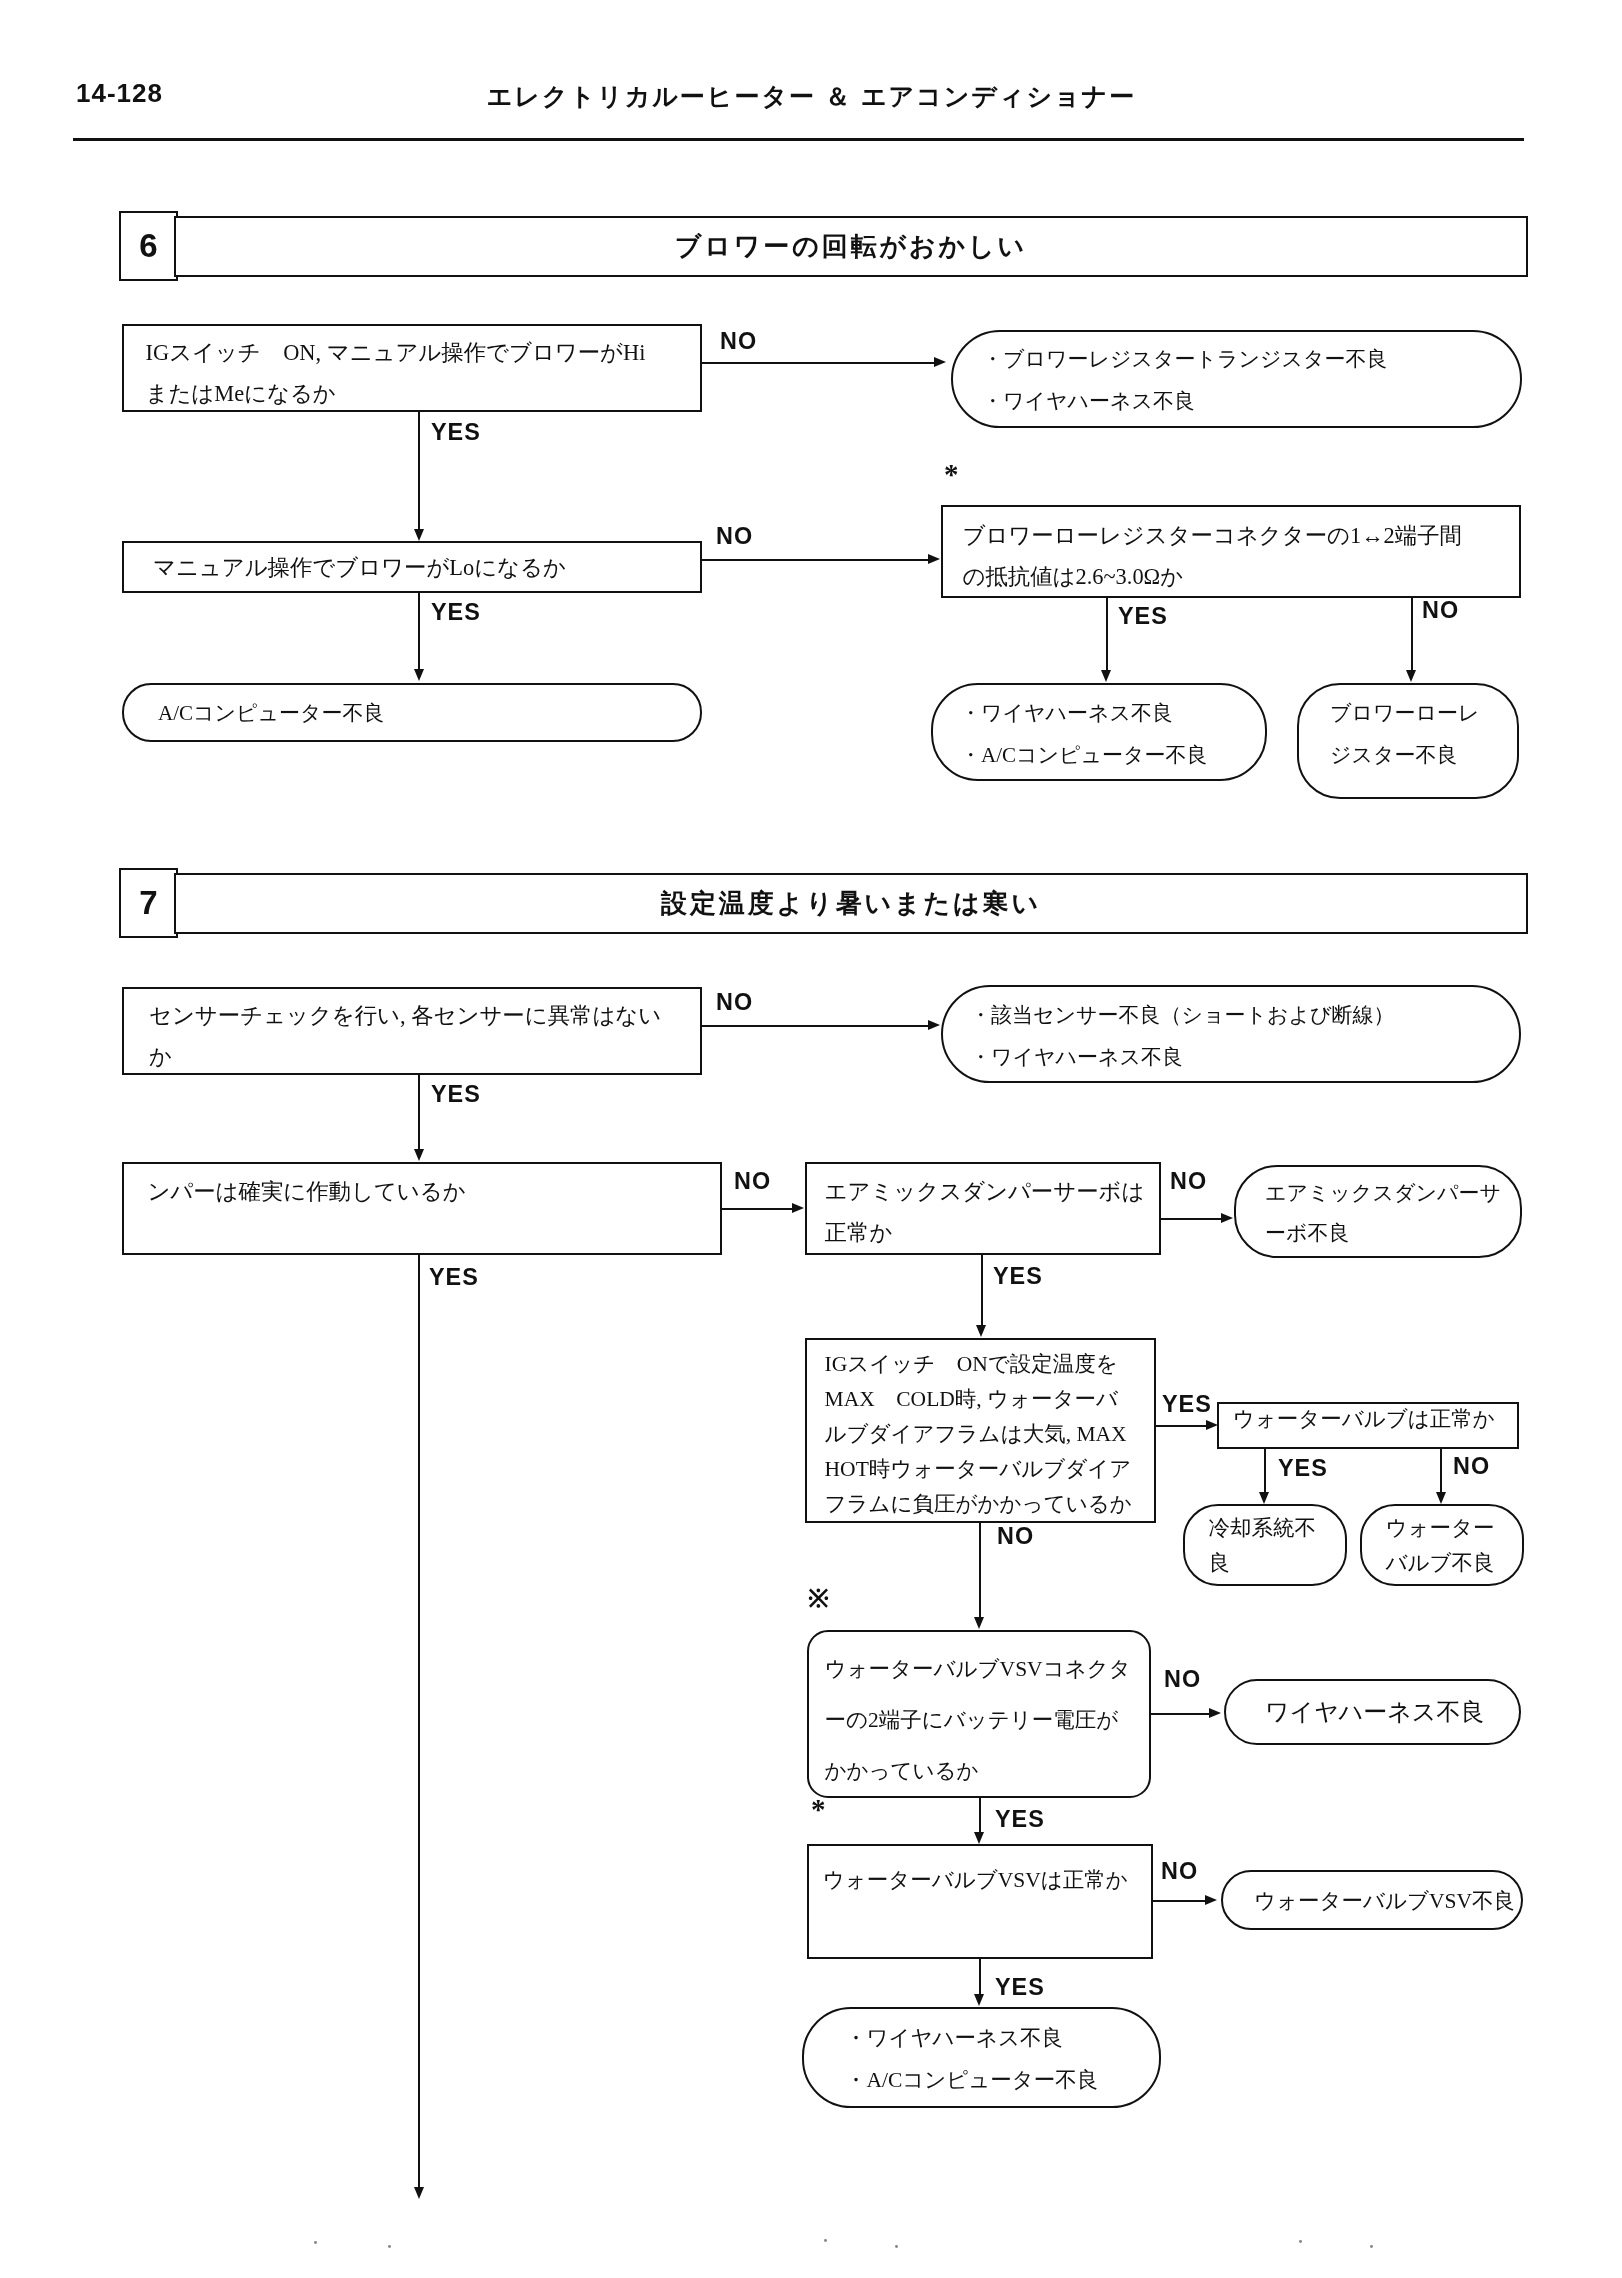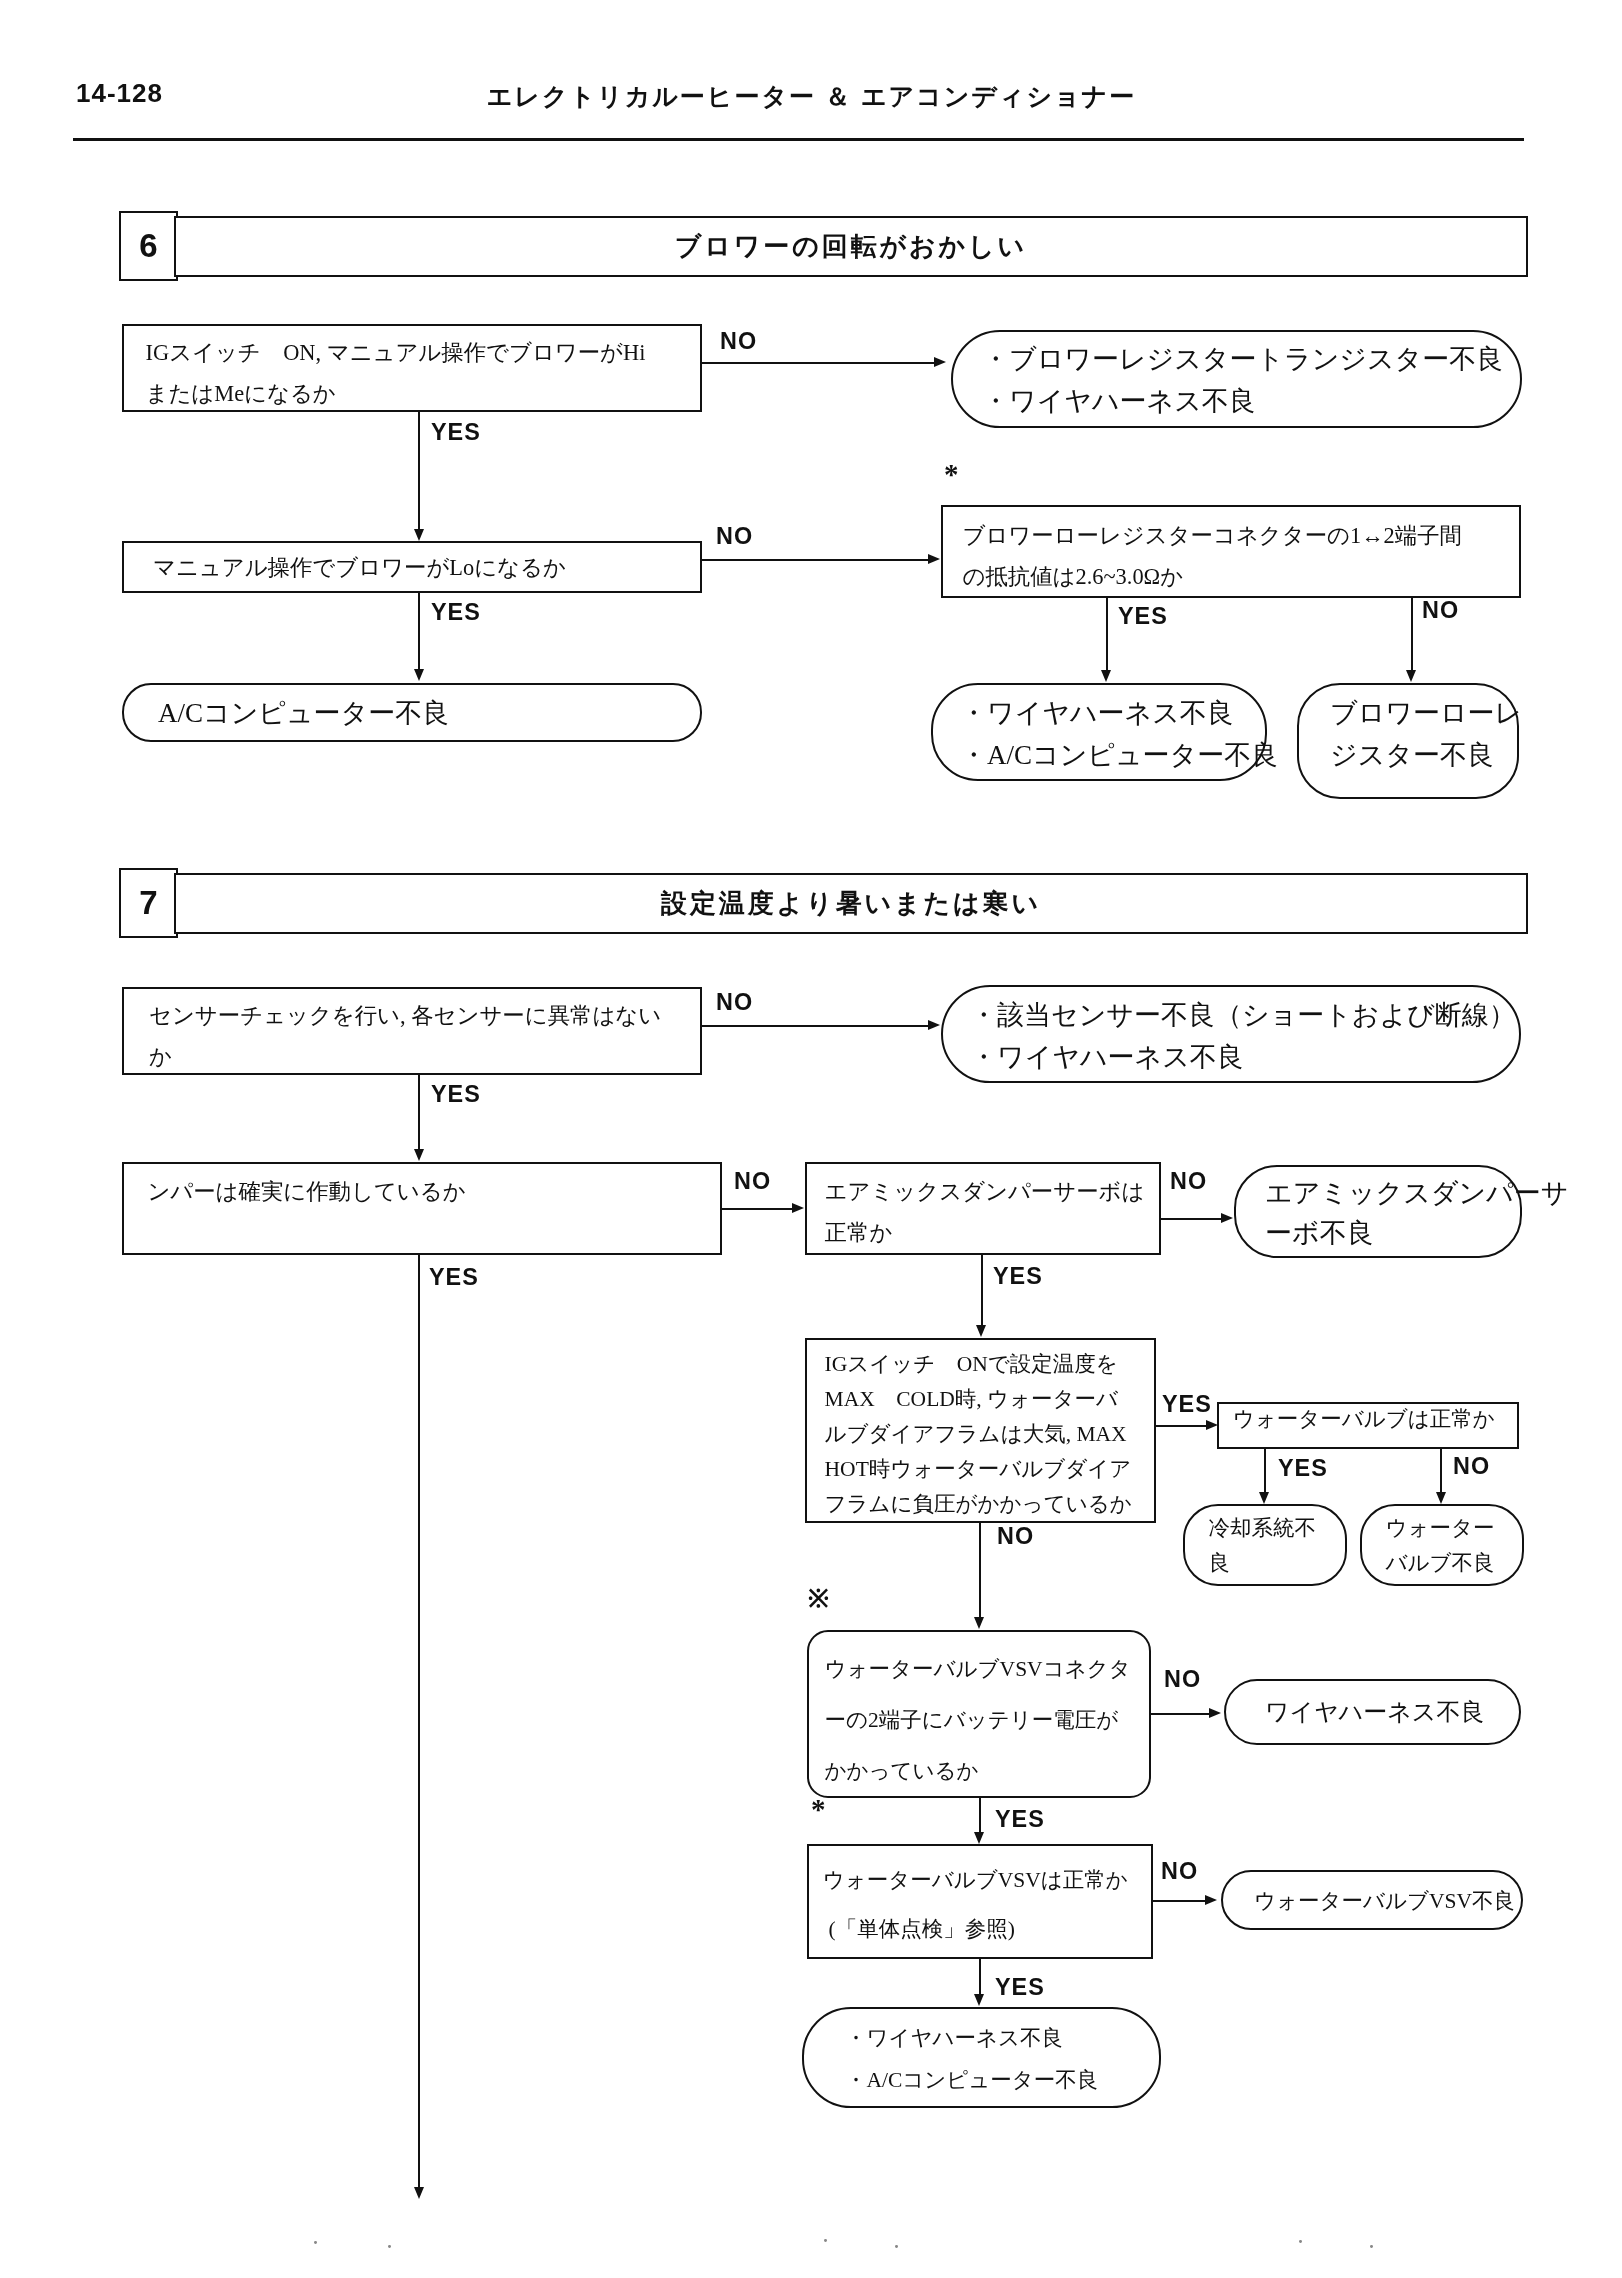--- a/index.html
+++ b/index.html
@@ -13,21 +13,21 @@
   .htitle{width:100%;text-align:center;font-family:"Liberation Sans","DejaVu Sans",sans-serif;font-weight:700;font-size:25px;letter-spacing:2px;}
   .hrule{background:#111;height:2.9px;}
   
   .numbox{border:2.9px solid #111;display:flex;align-items:center;justify-content:center;
           font-family:"Liberation Sans","DejaVu Sans",sans-serif;font-weight:700;font-size:33px;background:#fff;}
   .titlebar{border:2.9px solid #111;display:flex;align-items:center;justify-content:center;
           font-family:"Liberation Sans","DejaVu Sans",sans-serif;font-weight:700;font-size:26px;letter-spacing:2.9px;background:#fff;}
   
   .qbox{border:2px solid #111;background:#fff;font-size:22.4px;box-sizing:border-box;}
   .qbox .ln{white-space:nowrap;}
-  .pill{border:2px solid #111;background:#fff;font-size:27px;box-sizing:border-box;}
+  .pill{border:2px solid #111;background:#fff;font-size:21px;box-sizing:border-box;}
   .pill .ln{white-space:nowrap;}
   
   .vline{width:2px;background:#111;}
   .hline{height:2px;background:#111;}
   .ah-right{width:0;height:0;border-top:5.9px solid transparent;border-bottom:5.9px solid transparent;border-left:12.7px solid #111;}
   .ah-down{width:0;height:0;border-left:5.9px solid transparent;border-right:5.9px solid transparent;border-top:12.7px solid #111;}
   
   .lbl{font-family:"Liberation Sans","DejaVu Sans",sans-serif;font-weight:700;font-size:23.4px;letter-spacing:1px;}
   .mark{font-size:29px;font-weight:700;}
   .speck{width:2.9px;height:2.9px;background:#888;border-radius:50%;}
@@ -189,21 +189,20 @@
     <div class="ln">ワイヤハーネス不良</div>
   </div>
 
   <div class="abs lbl" style="left:995px;top:1806px;">YES</div>
   <div class="abs vline" style="left:979px;top:1797px;height:39px;"></div>
   <div class="abs ah-down" style="left:974px;top:1832px;"></div>
 
   <div class="abs mark" style="left:811px;top:1793px;">*</div>
   <div class="abs qbox" style="left:807px;top:1844px;width:346px;height:115px;padding:9.8px 0 0 13.7px;line-height:49px;font-size:21.5px;">
     <div class="ln">ウォーターバルブVSVは正常か</div>
-    <div class="ln" style="padding-left:5.9px;">(「単体点検」参照)</div>
   </div>
   <div class="abs lbl" style="left:1161px;top:1858px;">NO</div>
   <div class="abs hline" style="left:1153px;top:1900px;width:55px;"></div>
   <div class="abs ah-right" style="left:1205px;top:1895px;"></div>
   <div class="abs pill" style="left:1221px;top:1870px;width:302px;height:60px;border-radius:30px;display:flex;align-items:center;padding-left:31px;font-size:21.5px;">
     <div class="ln">ウォーターバルブVSV不良</div>
   </div>
 
   <div class="abs lbl" style="left:995px;top:1974px;">YES</div>
   <div class="abs vline" style="left:979px;top:1959px;height:39px;"></div>

